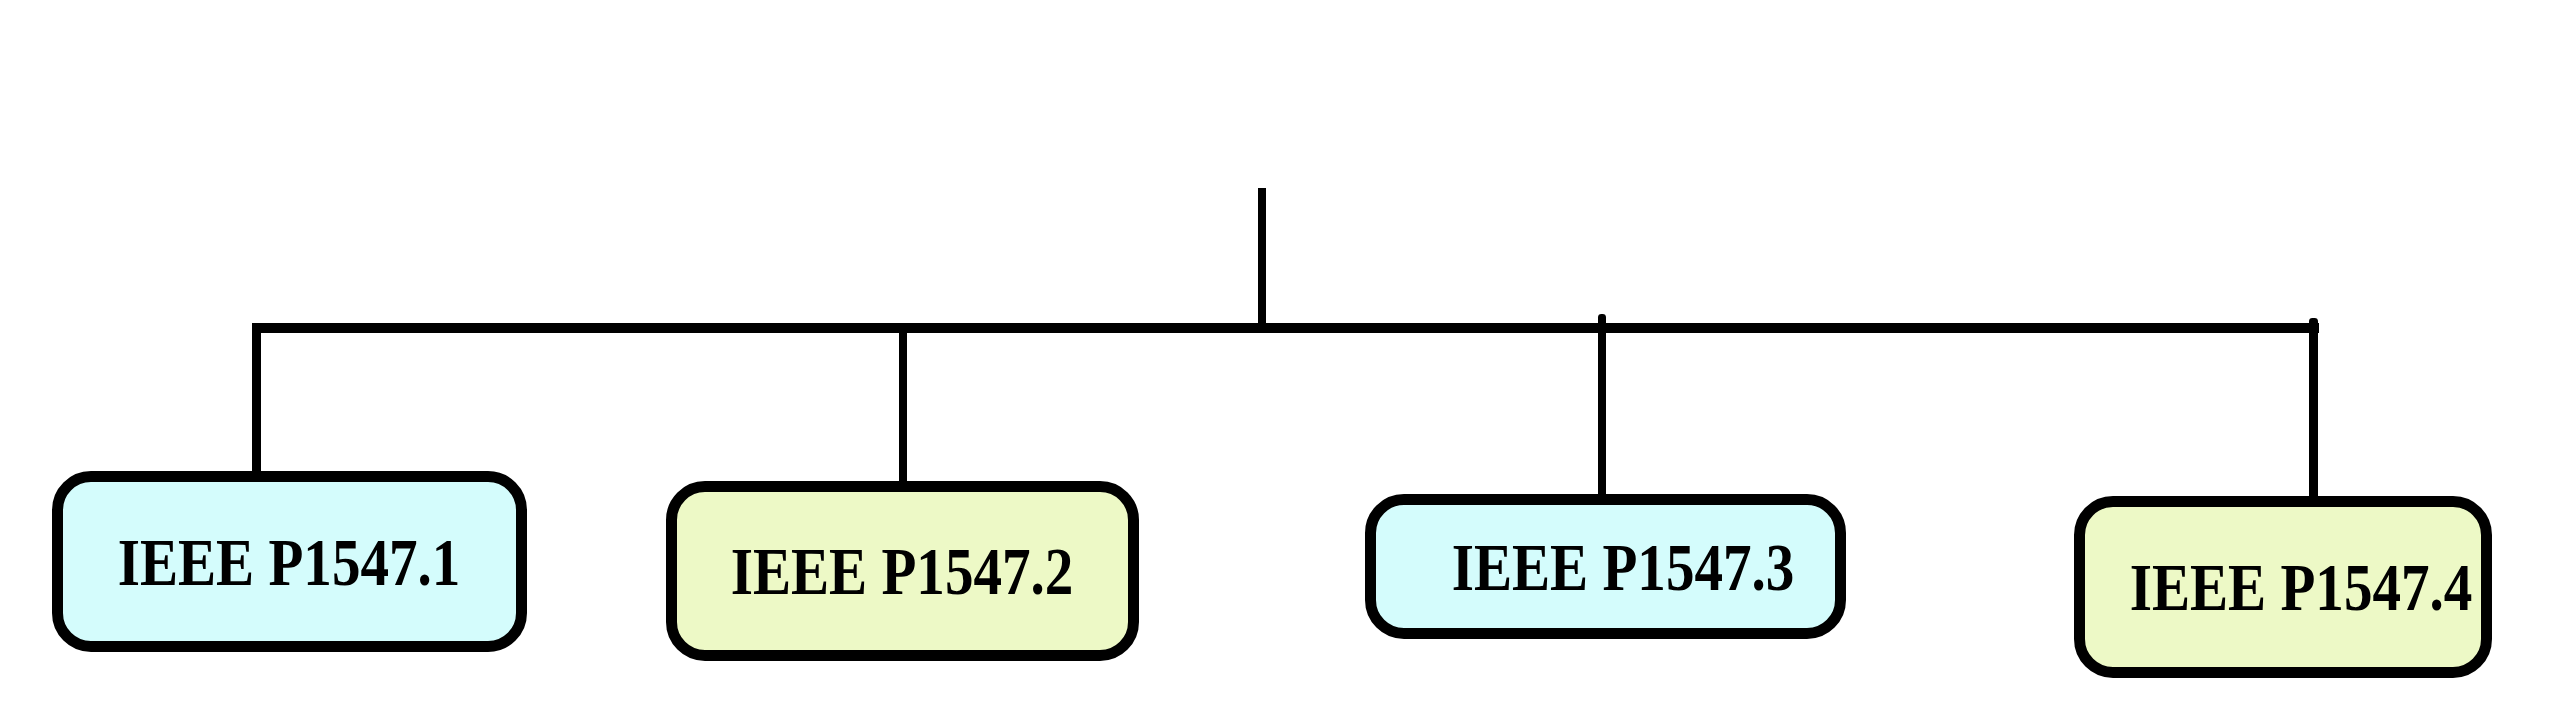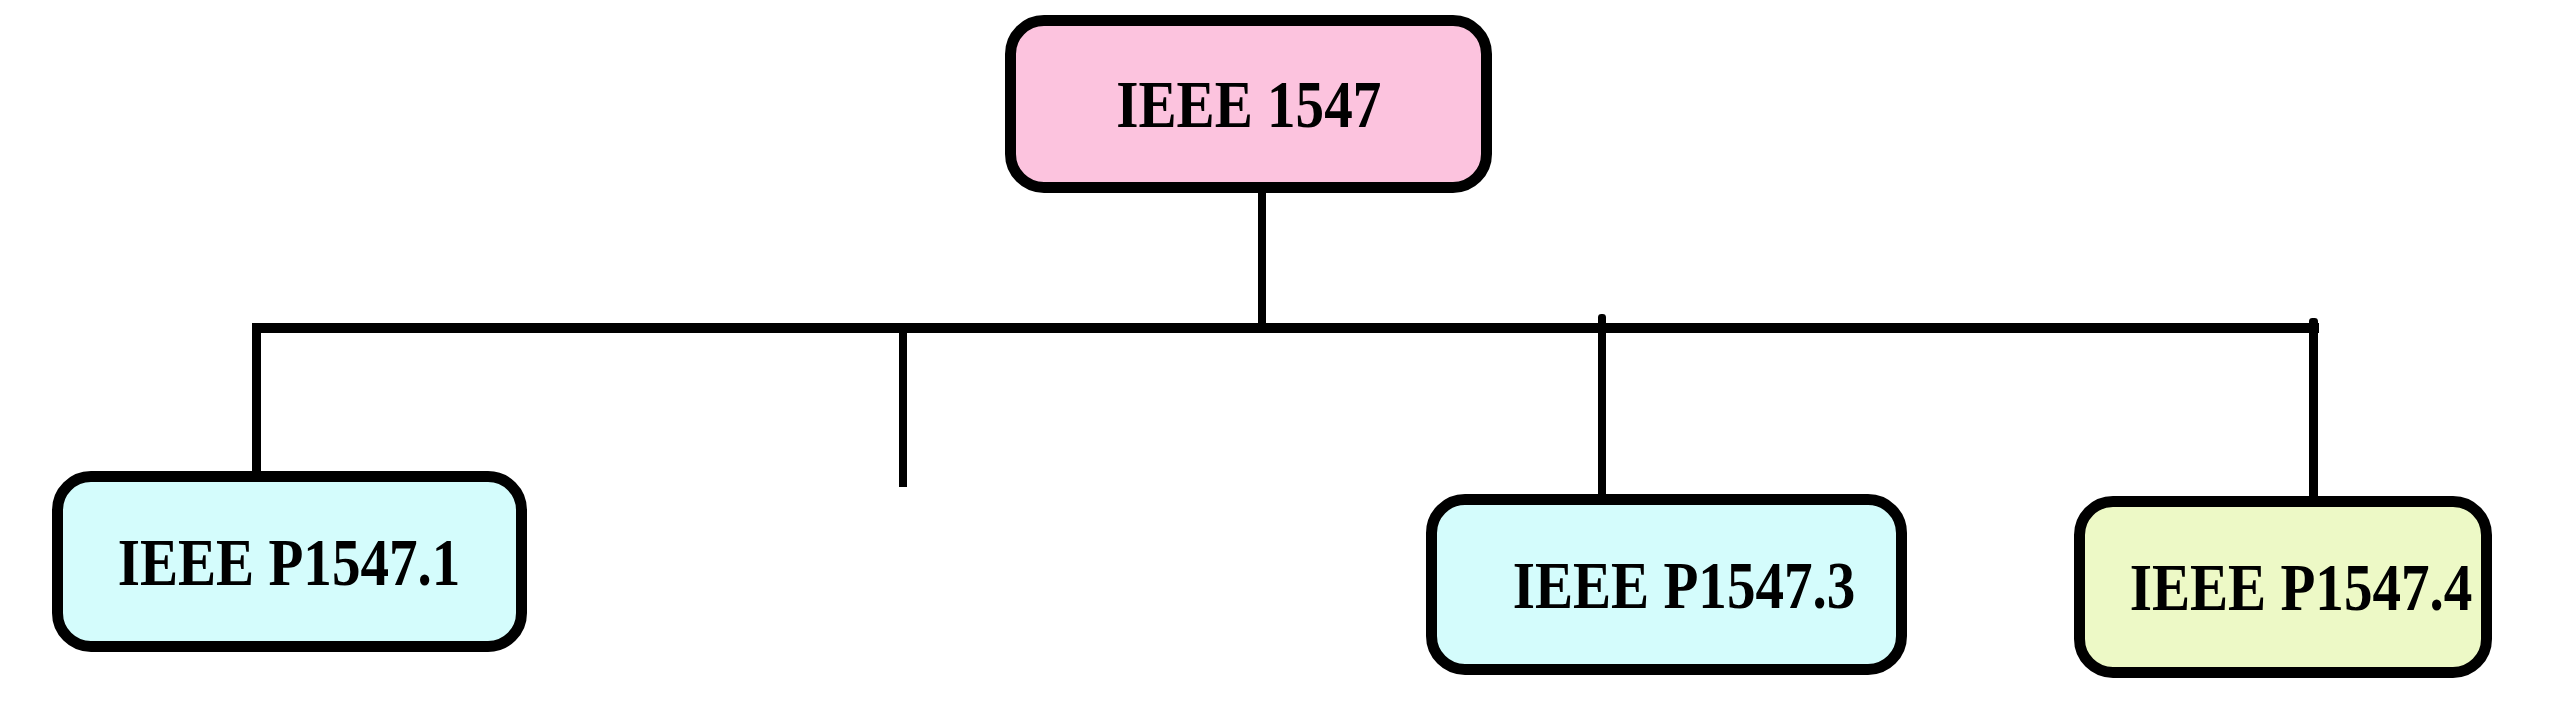--- a/index.html
+++ b/index.html
@@ -42,43 +42,43 @@
     line-height: 1;
     color: #000000;
     white-space: nowrap;
     transform: scaleX(0.84);
     transform-origin: center;
   }
   
   .n-root { left: 1005px; top: 15px;  width: 487px; height: 178px; }
   .n-c1   { left: 23px;   top: 471px; width: 475px; height: 181px; margin-left: 29px; }
   .n-c2   { left: 666px;  top: 481px; width: 473px; height: 180px; }
-  .n-c3   { left: 1426px; top: 494px; width: 481px; height: 181px; padding-left: 36px; }
+  .n-c3   { left: 1365px; top: 494px; width: 481px; height: 145px; padding-left: 36px; }
   .n-c4   { left: 2074px; top: 496px; width: 418px; height: 182px; padding-left: 36px; }
 </style>
 </head>
 <body>
 
 <div class="canvas">
 
   <div class="line l-stem" style="background-color: rgb(0, 0, 0);"></div>
   <div class="line l-trunk" style="background-color: rgb(0, 0, 0);"></div>
   <div class="line l-d1" style="background-color: rgb(0, 0, 0);"></div>
   <div class="line l-d2" style="background-color: rgb(0, 0, 0);"></div>
   <div class="line l-d3" style="background-color: rgb(0, 0, 0);"></div>
   <div class="line l-d4" style="background-color: rgb(0, 0, 0);"></div>
 
-  <div class="node n-root" style="background-color: rgb(252, 195, 222);">
-    <span class="label">IEEE 1547</span>
-  </div>
 
   <div class="node n-c1" style="background-color: rgb(212, 252, 252);">
     <span class="label">IEEE P1547.1</span>
   </div>
 
+  <div class="node n-c2" style="background-color: rgb(237, 249, 198);">
+    <span class="label">IEEE P1547.2</span>
+  </div>
 
   <div class="node n-c3" style="background-color: rgb(212, 252, 252);">
     <span class="label">IEEE P1547.3</span>
   </div>
 
   <div class="node n-c4" style="background-color: rgb(237, 249, 198);">
     <span class="label">IEEE P1547.4</span>
   </div>
 
 </div>

